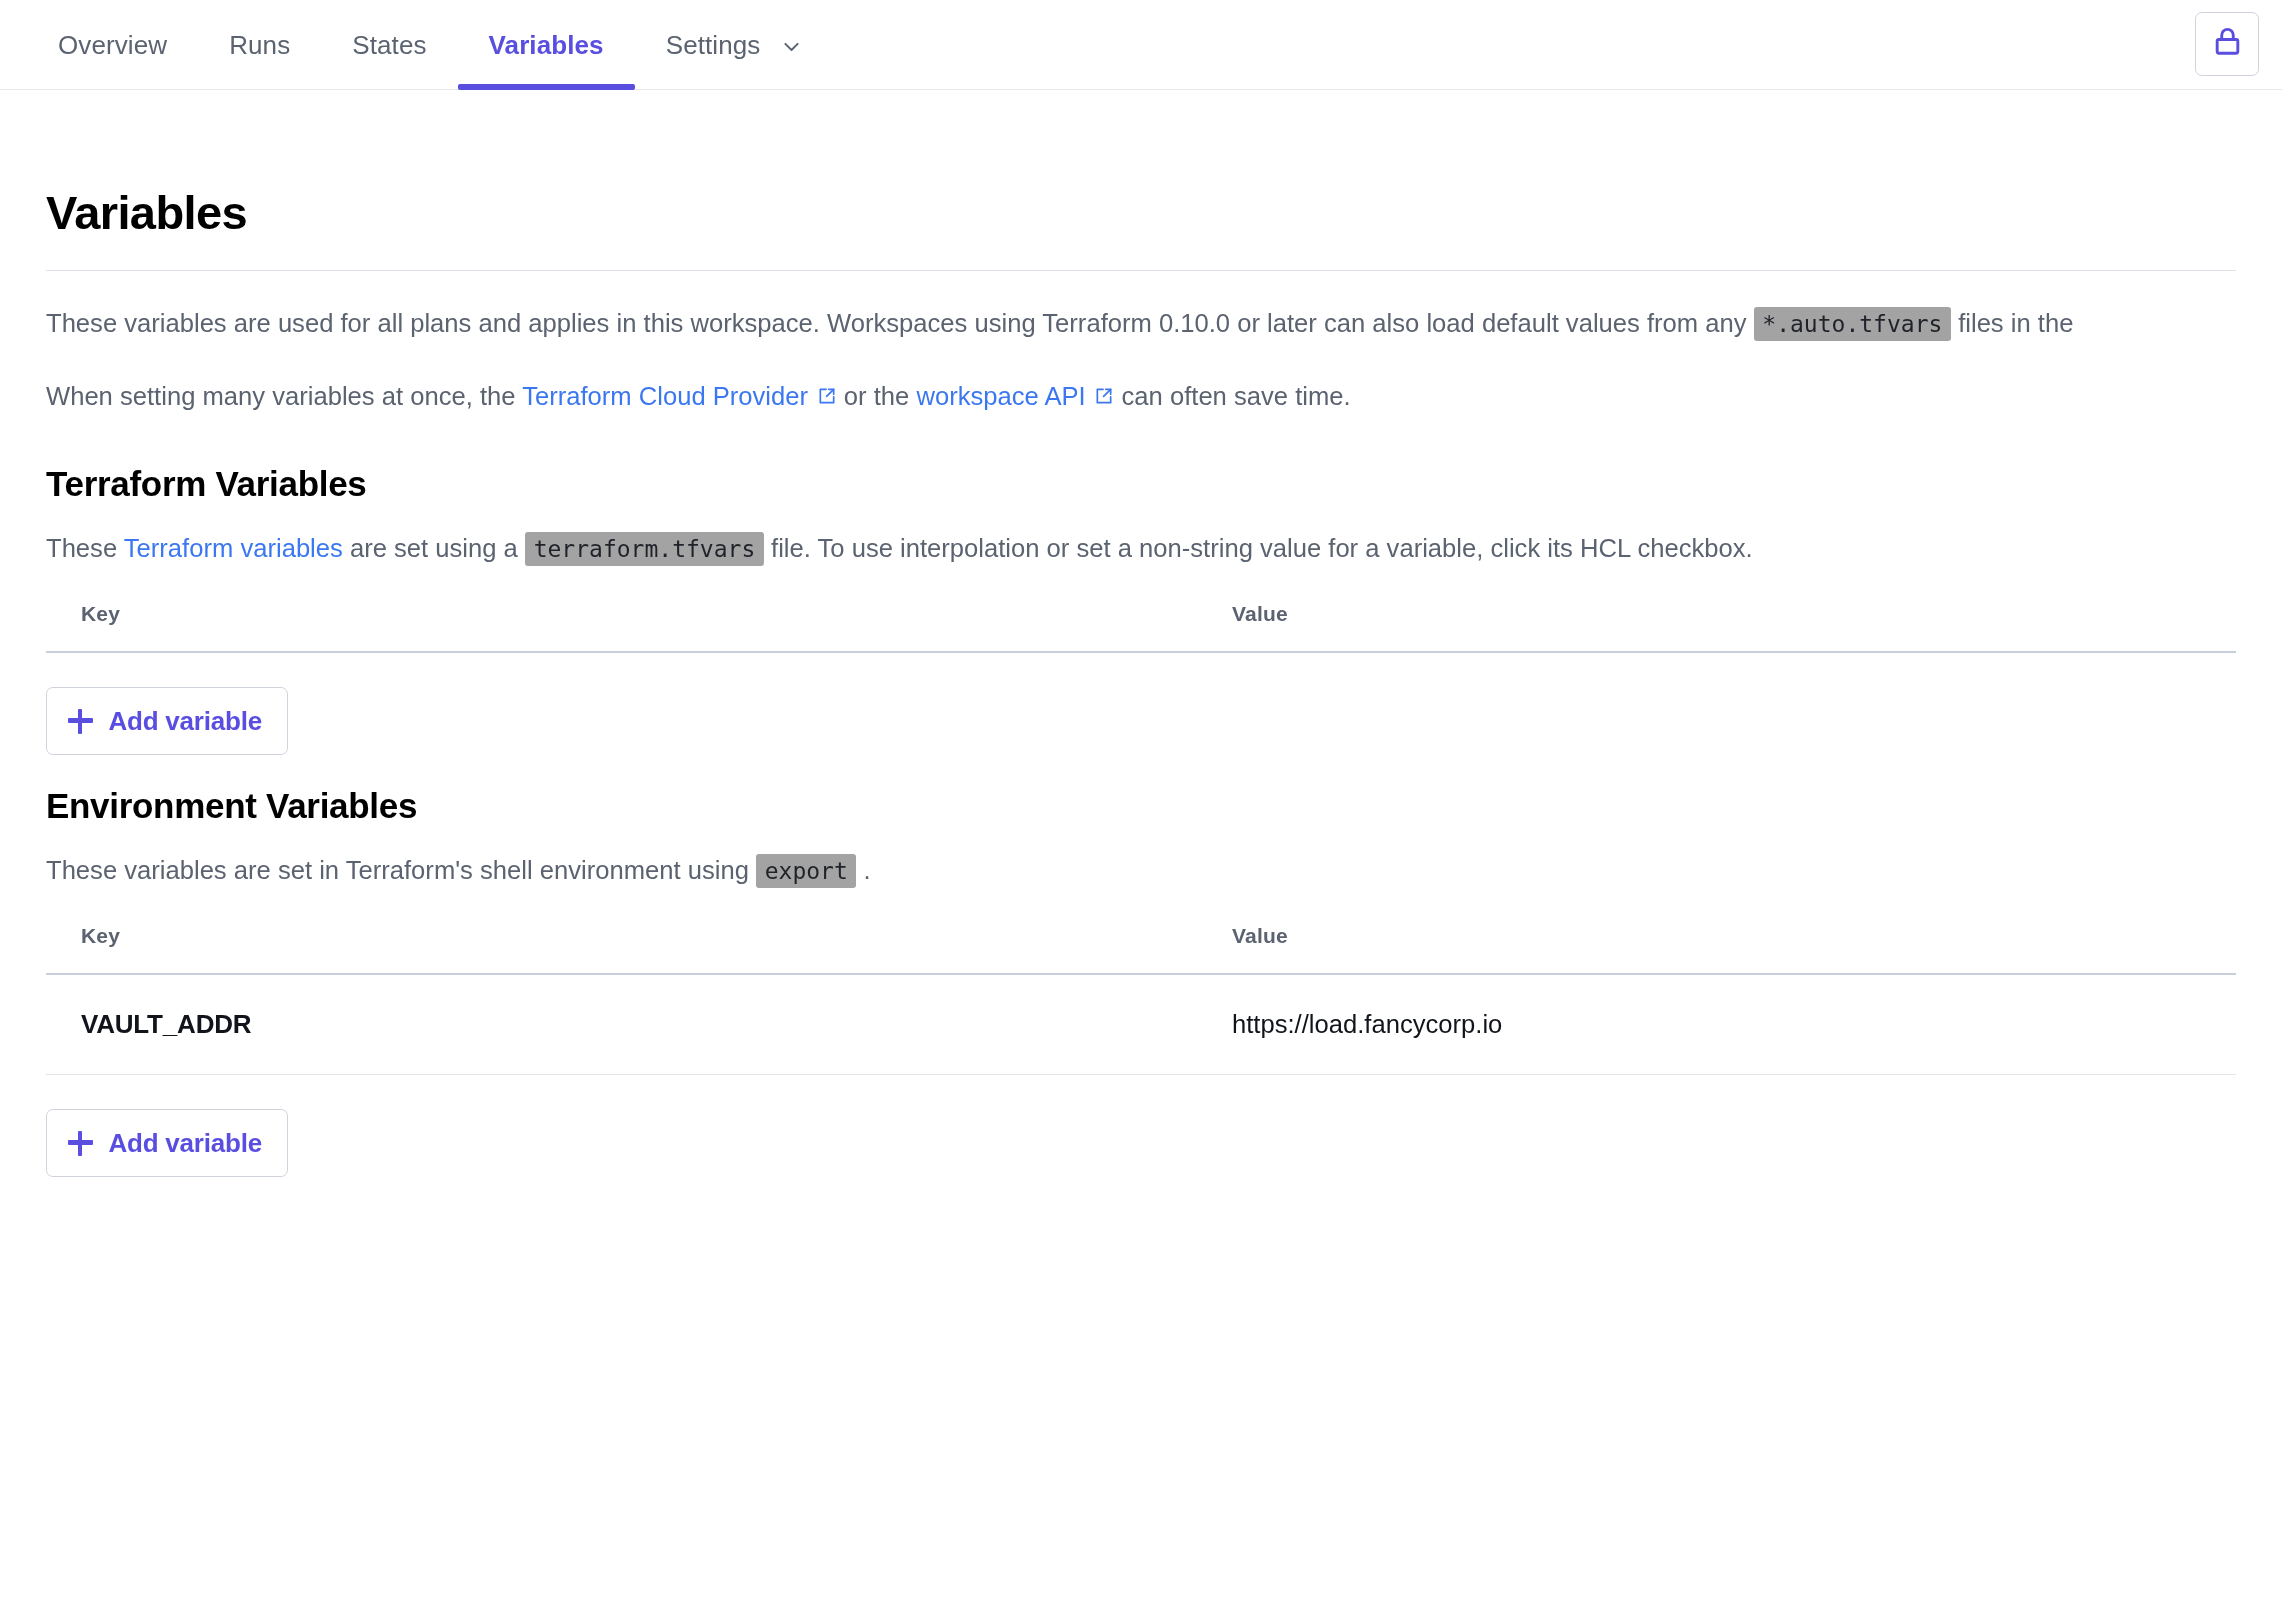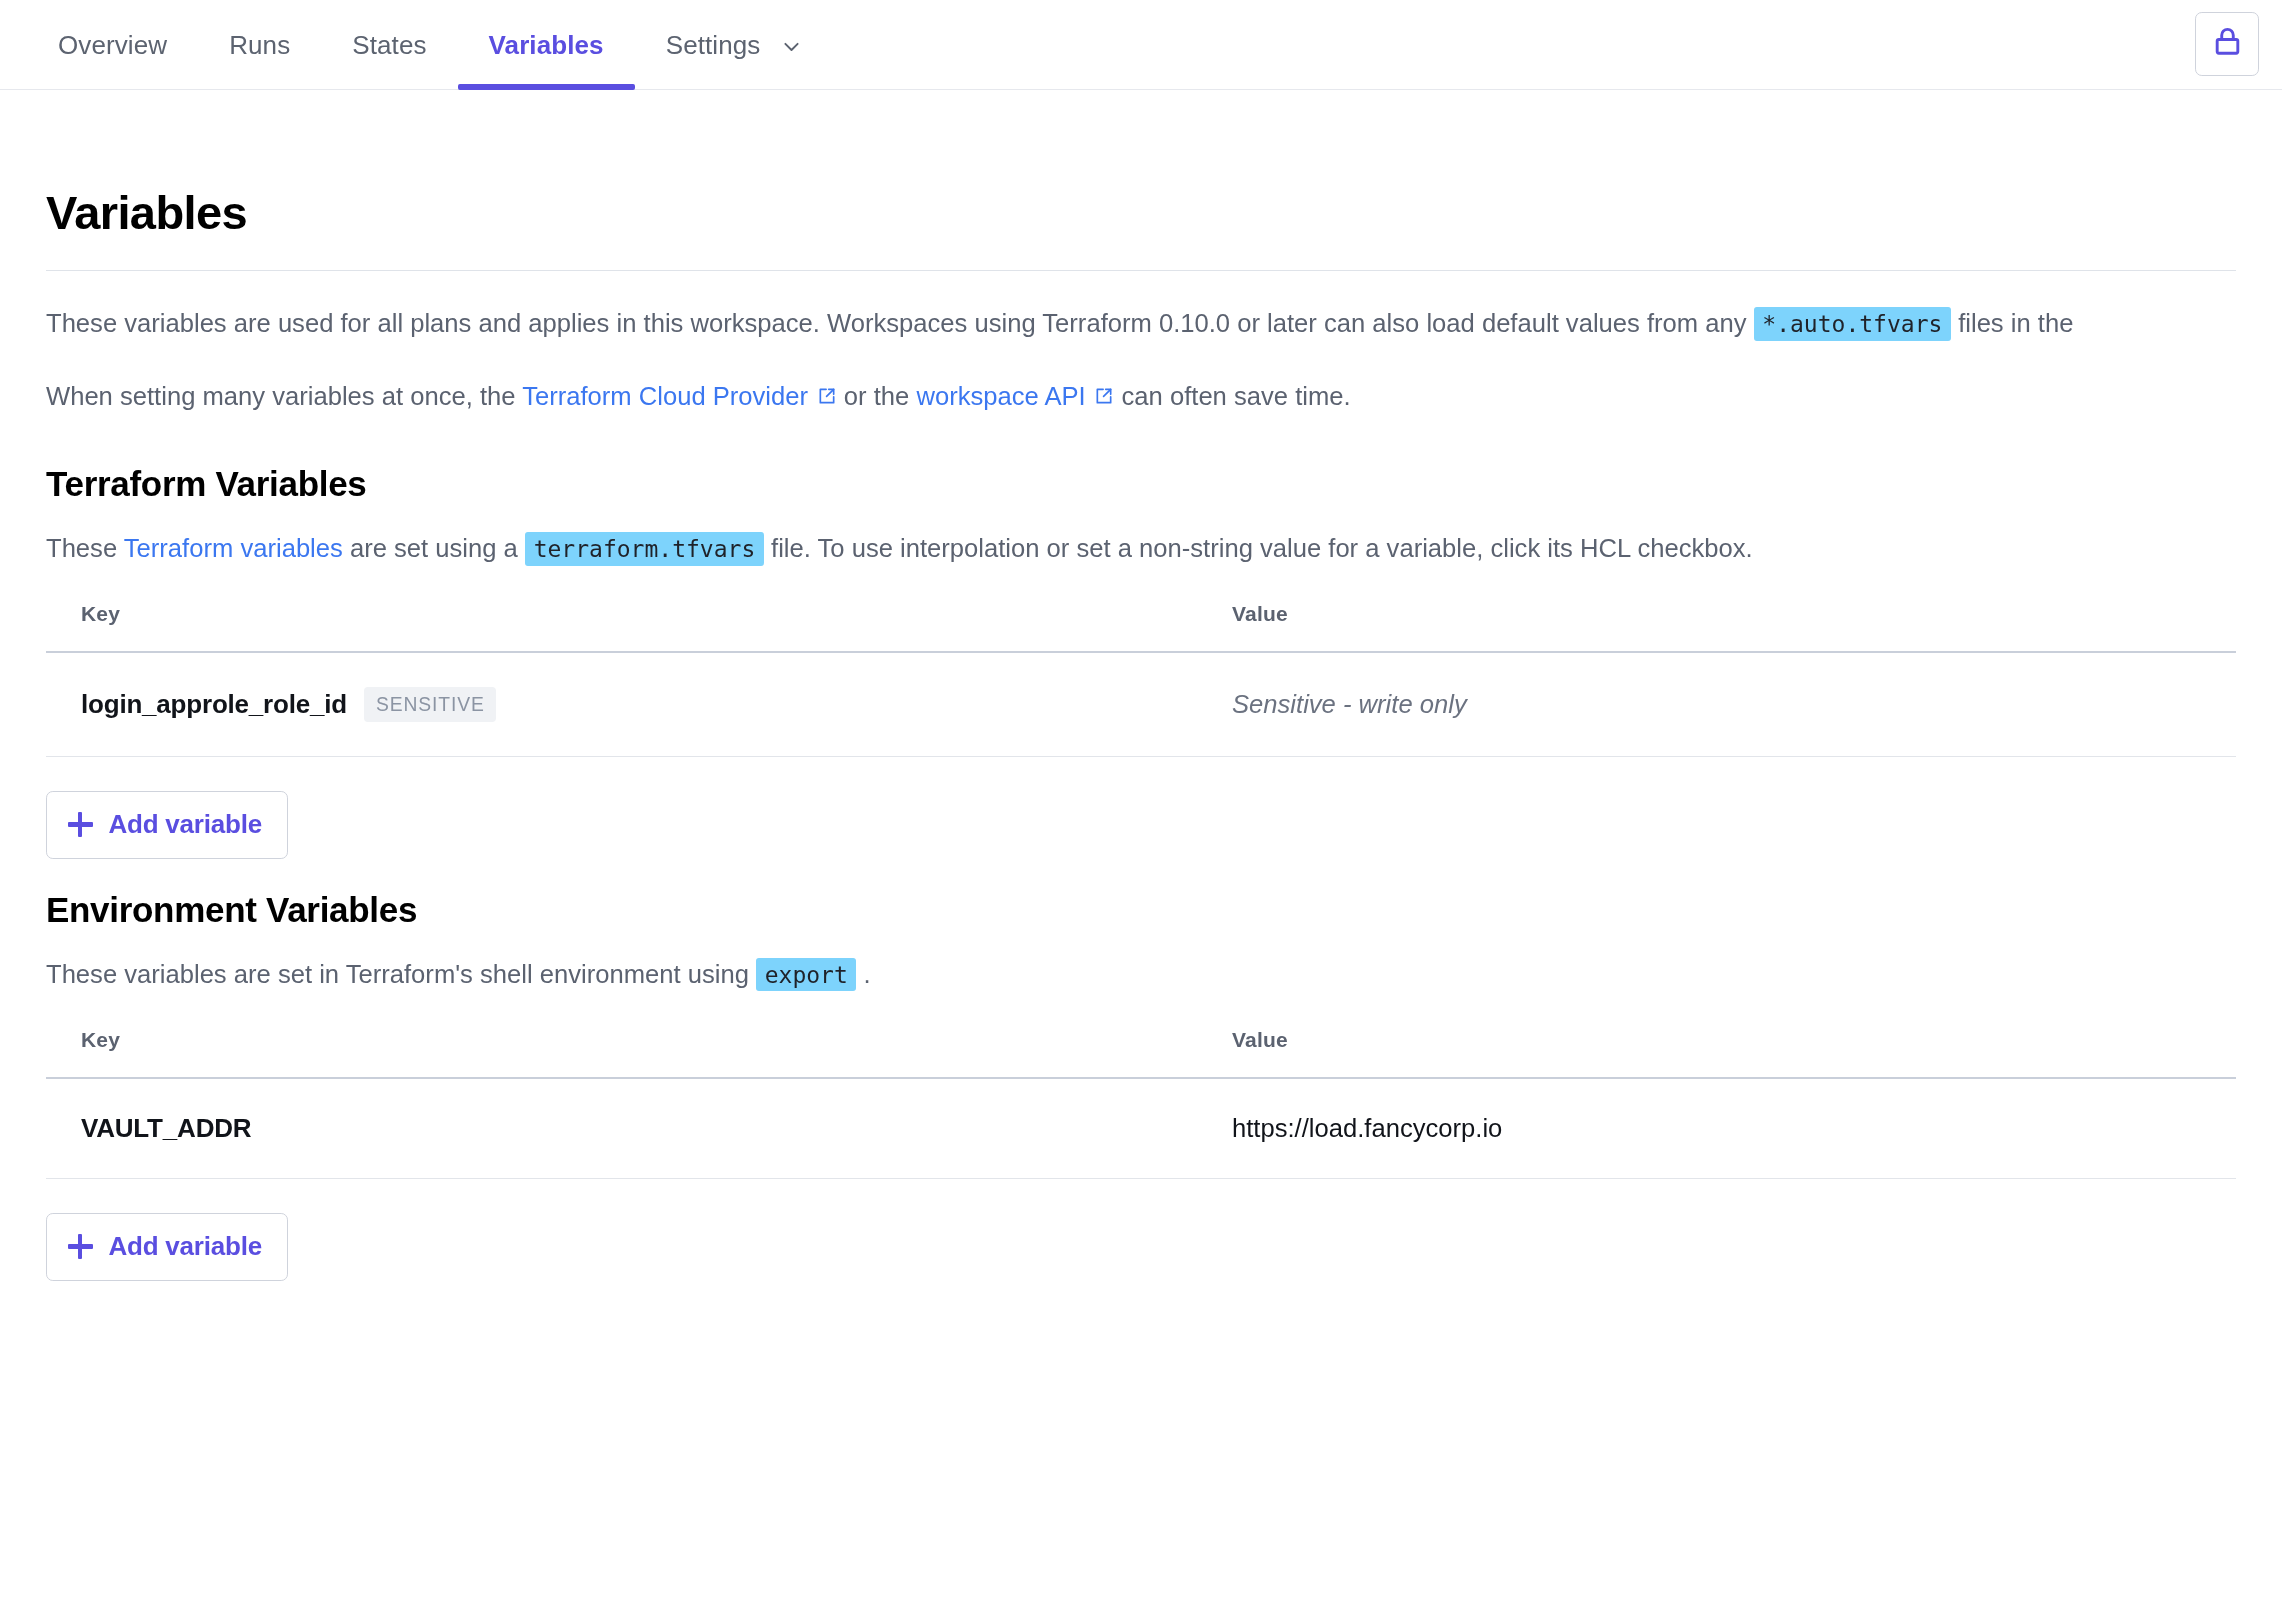--- a/index.html
+++ b/index.html
@@ -95,21 +95,21 @@
     font-size: 25.6px;
     line-height: 40px;
     color: #5b6270;
     margin: 32px 0 0 0;
     white-space: nowrap;
   }
   p.intro.p2 { white-space: normal; }
 
   code.inline {
     font-family: "DejaVu Sans Mono", monospace;
-    background: #7dd3fc;
+    background: #a3a3a3;
     color: #1f2229;
     font-size: 23px;
     padding: 3.9px 8.7px;
     border-radius: 2.9px;
     white-space: nowrap;
   }
 
   a.link {
     color: #3b77f0;
     text-decoration: none;
@@ -303,31 +303,20 @@
   </p>
 
   <table class="vars">
     <thead>
       <tr>
         <th>Key</th>
         <th class="col-value">Value</th>
       </tr>
     </thead>
     <tbody>
-      <tr>
-        <td>
-          <div class="key-cell">
-            <span class="key-name">login_approle_role_id</span>
-            <span class="badge">SENSITIVE</span>
-          </div>
-        </td>
-        <td class="col-value">
-          <span class="val-sensitive">Sensitive - write only</span>
-        </td>
-      </tr>
     </tbody>
   </table>
 
   <button class="add-btn">
     <span class="plus"></span>
     <span>Add variable</span>
   </button>
 
   
   <h2 class="section env">Environment Variables</h2>

